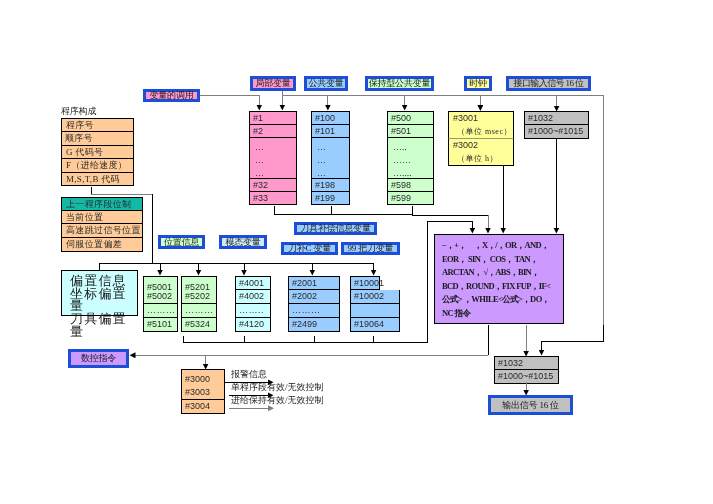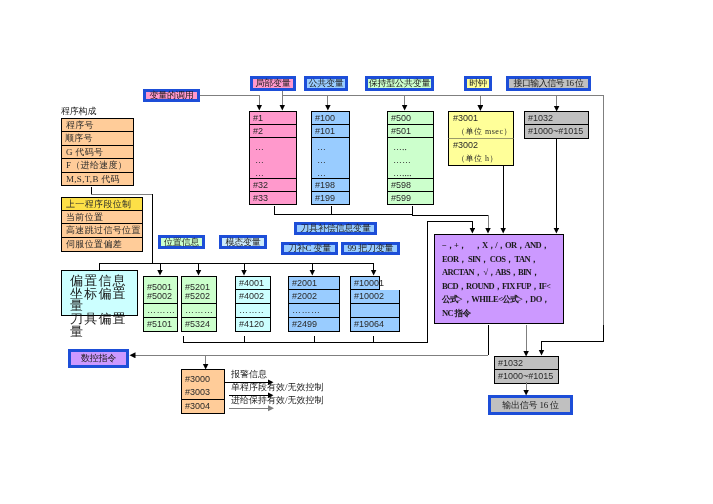--- a/index.html
+++ b/index.html
@@ -50,21 +50,21 @@
     <span>变量的调用</span>
   </div>
 
   <div class="txt" style="left:61px;top:107px;font-size:9px;letter-spacing:-0.2px;">程序构成</div>
   <div class="cell" style="left:61px;top:118px;width:73px;height:14px;background:#ffcc99;font-family:'Liberation Serif',serif;font-size:9px;padding-left:4px;letter-spacing:0.3px;">程序号</div>
   <div class="cell" style="left:61px;top:132px;width:73px;height:14px;background:#ffcc99;border-top:none;font-family:'Liberation Serif',serif;font-size:9px;letter-spacing:0.3px;">顺序号</div>
   <div class="cell" style="left:61px;top:146px;width:73px;height:13px;background:#ffcc99;border-top:none;font-family:'Liberation Serif',serif;font-size:9px;padding-left:4px;letter-spacing:0.3px;">G 代码号</div>
   <div class="cell" style="left:61px;top:159px;width:73px;height:14px;background:#ffcc99;border-top:none;font-family:'Liberation Serif',serif;font-size:9px;padding-left:4px;letter-spacing:0.3px;">F（进给速度）</div>
   <div class="cell" style="left:61px;top:173px;width:73px;height:13px;background:#ffcc99;border-top:none;font-family:'Liberation Serif',serif;font-size:9px;padding-left:4px;letter-spacing:0.3px;">M,S,T,B 代码</div>
 
-  <div class="cell" style="overflow:hidden;left:61px;top:197px;width:82px;height:14px;background:#fde047;font-family:'Liberation Serif',serif;font-size:9px;padding-left:4px;letter-spacing:0.35px;">上一程序段位制</div>
+  <div class="cell" style="overflow:hidden;left:61px;top:197px;width:82px;height:14px;background:#14b8a6;font-family:'Liberation Serif',serif;font-size:9px;padding-left:4px;letter-spacing:0.35px;">上一程序段位制</div>
   <div class="cell" style="overflow:hidden;left:61px;top:211px;width:82px;height:13px;background:#ffcc99;border-top:none;font-family:'Liberation Serif',serif;font-size:9px;padding-left:4px;letter-spacing:0.35px;">当前位置</div>
   <div class="cell" style="overflow:hidden;left:61px;top:224px;width:82px;height:14px;background:#ffcc99;border-top:none;font-family:'Liberation Serif',serif;font-size:9px;padding-left:4px;letter-spacing:0.35px;">高速跳过信号位置</div>
   <div class="cell" style="overflow:hidden;left:61px;top:238px;width:82px;height:14px;background:#ffcc99;border-top:none;font-family:'Liberation Serif',serif;font-size:9px;padding-left:4px;letter-spacing:0.35px;">伺服位置偏差</div>
 
   <div class="multi" style="left:61px;top:270px;width:77px;height:46px;background:#ccffff;padding:4px 0 0 8px;
               font-size:13px;letter-spacing:1.2px;">
     <div style="line-height:12.7px;">偏置信息</div>
     <div style="line-height:12.7px;">坐标偏置量</div>
     <div style="line-height:12.7px;">刀具偏置量</div>
   </div>

